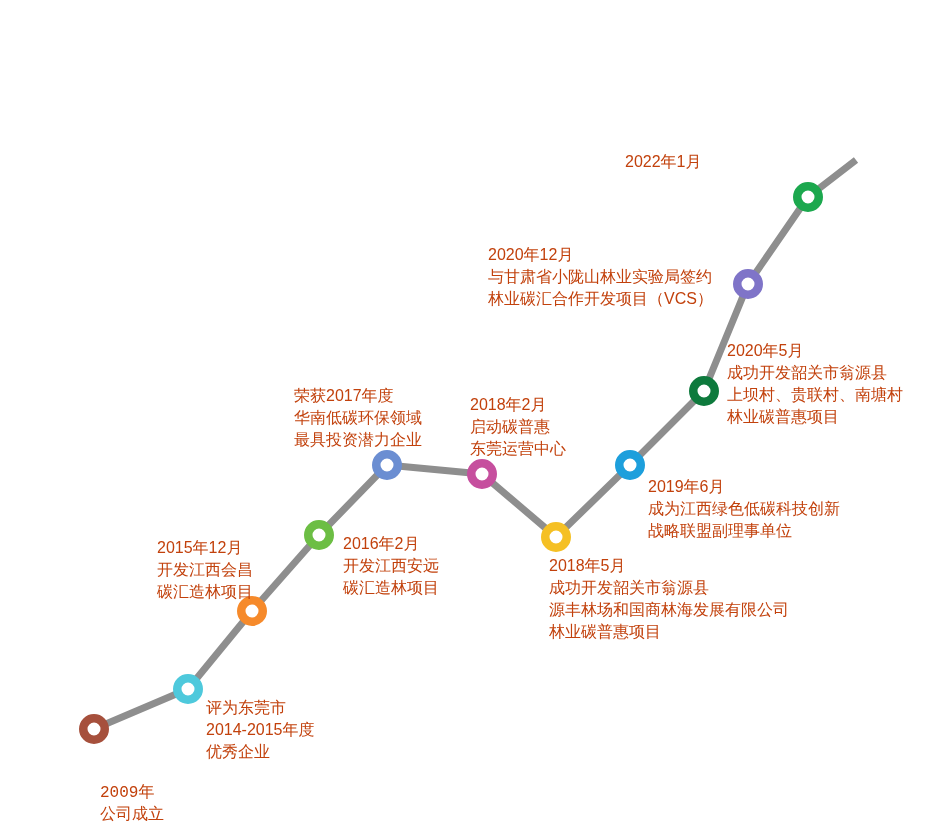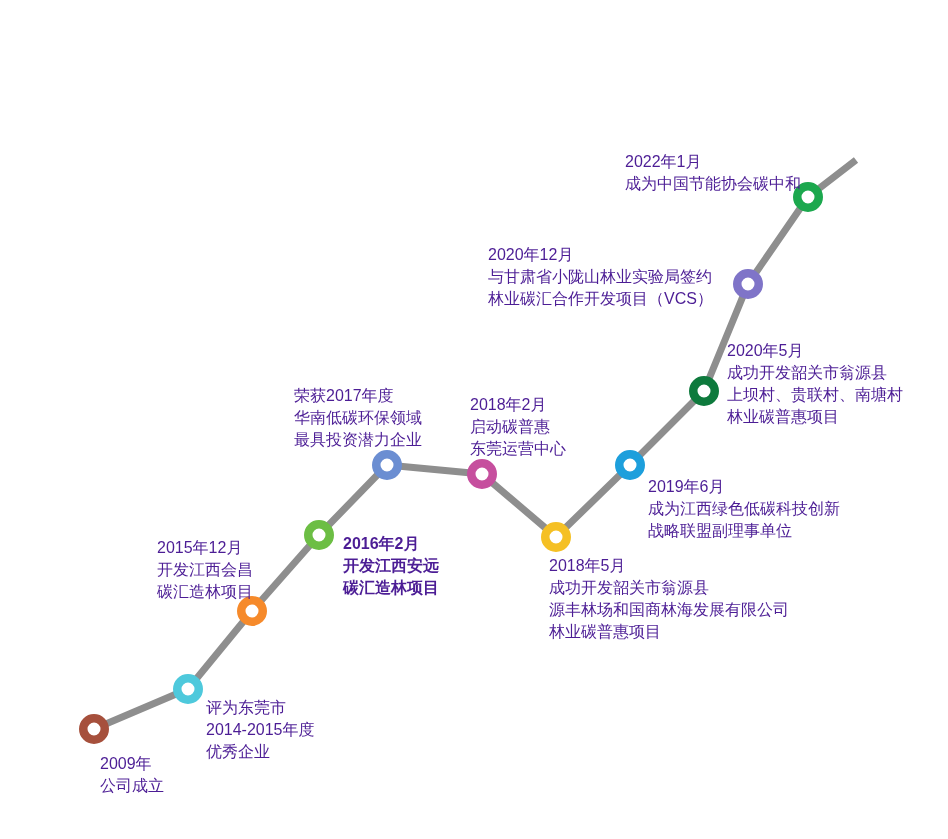--- a/index.html
+++ b/index.html
@@ -17,21 +17,21 @@
   }
   .timeline-svg {
     position: absolute;
     left: 0;
     top: 0;
   }
   .milestone-label {
     position: absolute;
     font-size: 16px;
     line-height: 22px;
-    color: #4c1d95;
+    color: #c2410c;
     white-space: nowrap;
     text-align: left;
   }
   .milestone-label .label-line {
     display: block;
   }
 </style>
 </head>
 <body>
 
@@ -44,35 +44,35 @@
       <circle cx="319" cy="535" r="10.75" fill="#ffffff" stroke="#6cbe44" stroke-width="8.5"></circle>
       <circle cx="387" cy="465" r="10.75" fill="#ffffff" stroke="#6b8ed2" stroke-width="8.5"></circle>
       <circle cx="482" cy="474" r="10.75" fill="#ffffff" stroke="#c64f9e" stroke-width="8.5"></circle>
       <circle cx="556" cy="537" r="10.75" fill="#ffffff" stroke="#f5c024" stroke-width="8.5"></circle>
       <circle cx="630" cy="465" r="10.75" fill="#ffffff" stroke="#1d9fdc" stroke-width="8.5"></circle>
       <circle cx="704" cy="391" r="10.75" fill="#ffffff" stroke="#0e7a3d" stroke-width="8.5"></circle>
       <circle cx="748" cy="284" r="10.75" fill="#ffffff" stroke="#7f74c8" stroke-width="8.5"></circle>
       <circle cx="808" cy="197" r="10.75" fill="#ffffff" stroke="#1ca84e" stroke-width="8.5"></circle>
     </svg>
   <div>
-      <div class="milestone-label" style="left: 100px; top: 753px;">
+      <div class="milestone-label" style="left: 100px; top: 782px; font-family: Liberation Mono, monospace;">
         <span class="label-line">2009年</span>
         <span class="label-line">公司成立</span>
       </div>
       <div class="milestone-label" style="left: 206px; top: 697px;">
         <span class="label-line">评为东莞市</span>
         <span class="label-line">2014-2015年度</span>
         <span class="label-line">优秀企业</span>
       </div>
       <div class="milestone-label" style="left: 157px; top: 537px;">
         <span class="label-line">2015年12月</span>
         <span class="label-line">开发江西会昌</span>
         <span class="label-line">碳汇造林项目</span>
       </div>
-      <div class="milestone-label" style="left: 343px; top: 533px; font-weight: bold;">
+      <div class="milestone-label" style="left: 343px; top: 533px;">
         <span class="label-line">2016年2月</span>
         <span class="label-line">开发江西安远</span>
         <span class="label-line">碳汇造林项目</span>
       </div>
       <div class="milestone-label" style="left: 294px; top: 385px;">
         <span class="label-line">荣获2017年度</span>
         <span class="label-line">华南低碳环保领域</span>
         <span class="label-line">最具投资潜力企业</span>
       </div>
       <div class="milestone-label" style="left: 470px; top: 394px;">
@@ -97,16 +97,15 @@
         <span class="label-line">上坝村、贵联村、南塘村</span>
         <span class="label-line">林业碳普惠项目</span>
       </div>
       <div class="milestone-label" style="left: 488px; top: 244px;">
         <span class="label-line">2020年12月</span>
         <span class="label-line">与甘肃省小陇山林业实验局签约</span>
         <span class="label-line">林业碳汇合作开发项目（VCS）</span>
       </div>
       <div class="milestone-label" style="left: 625px; top: 151px;">
         <span class="label-line">2022年1月</span>
-        <span class="label-line">成为中国节能协会碳中和</span>
       </div>
     </div>
 </div>
 
 </body></html>

